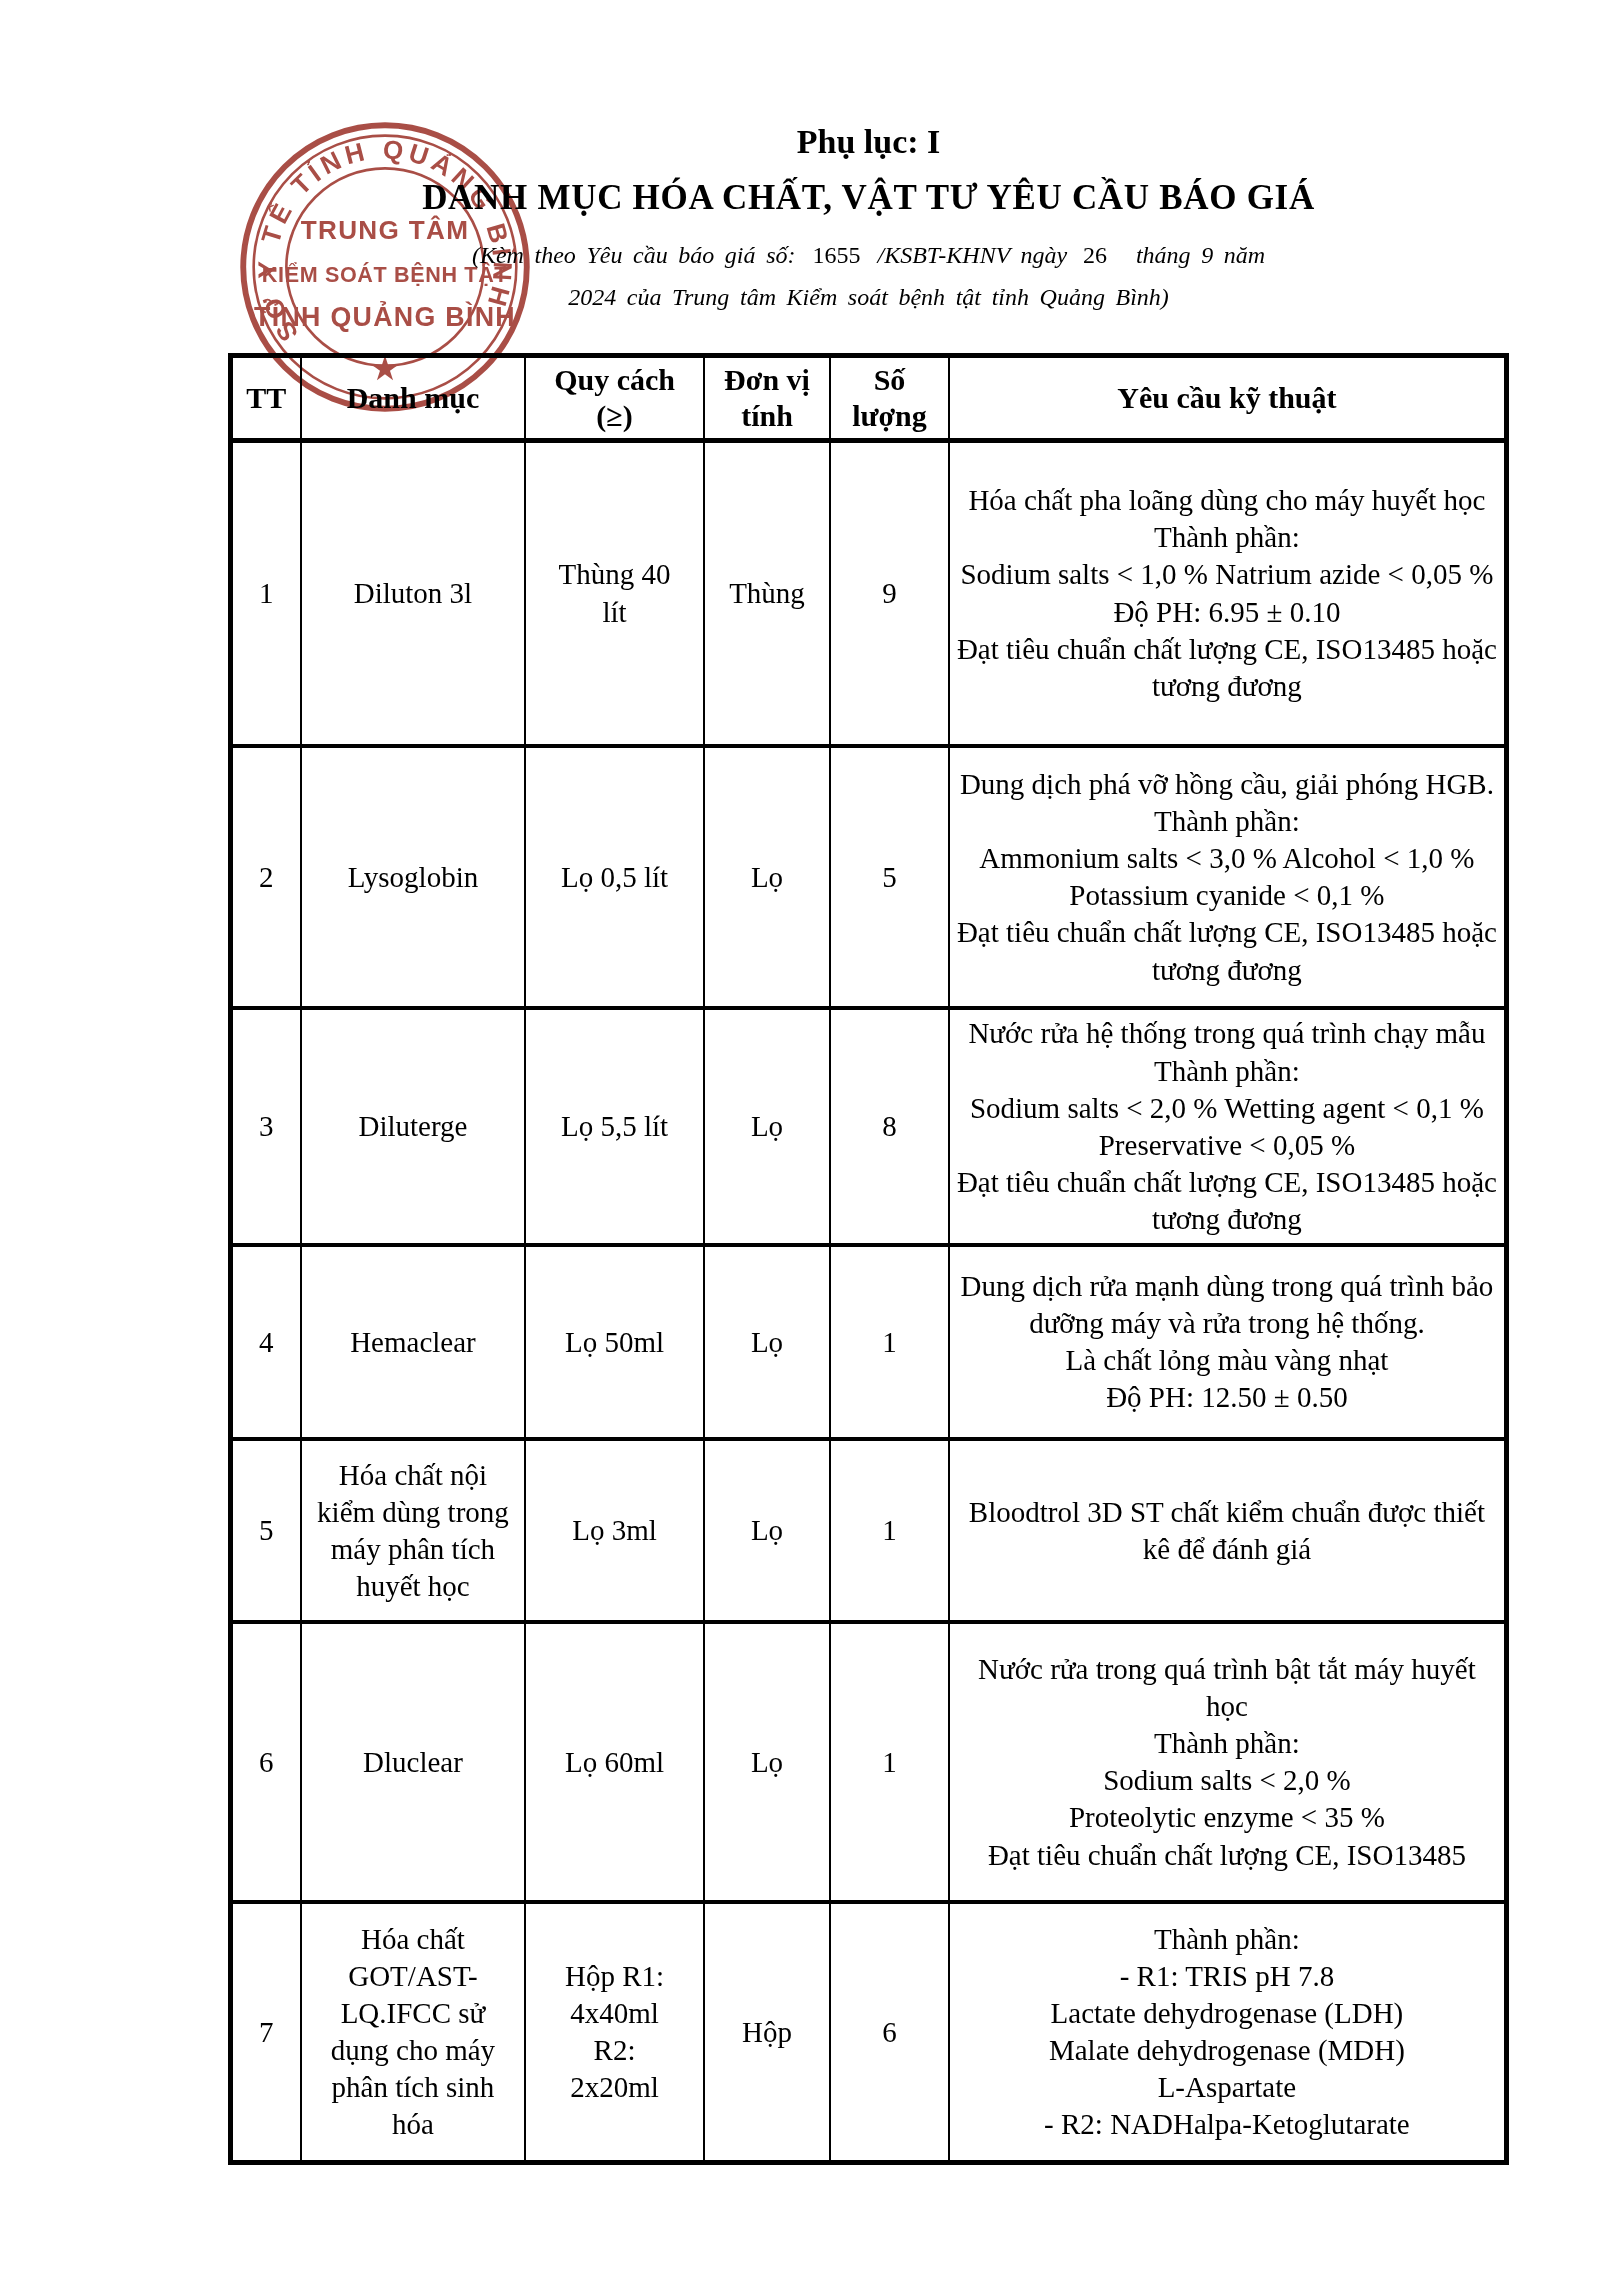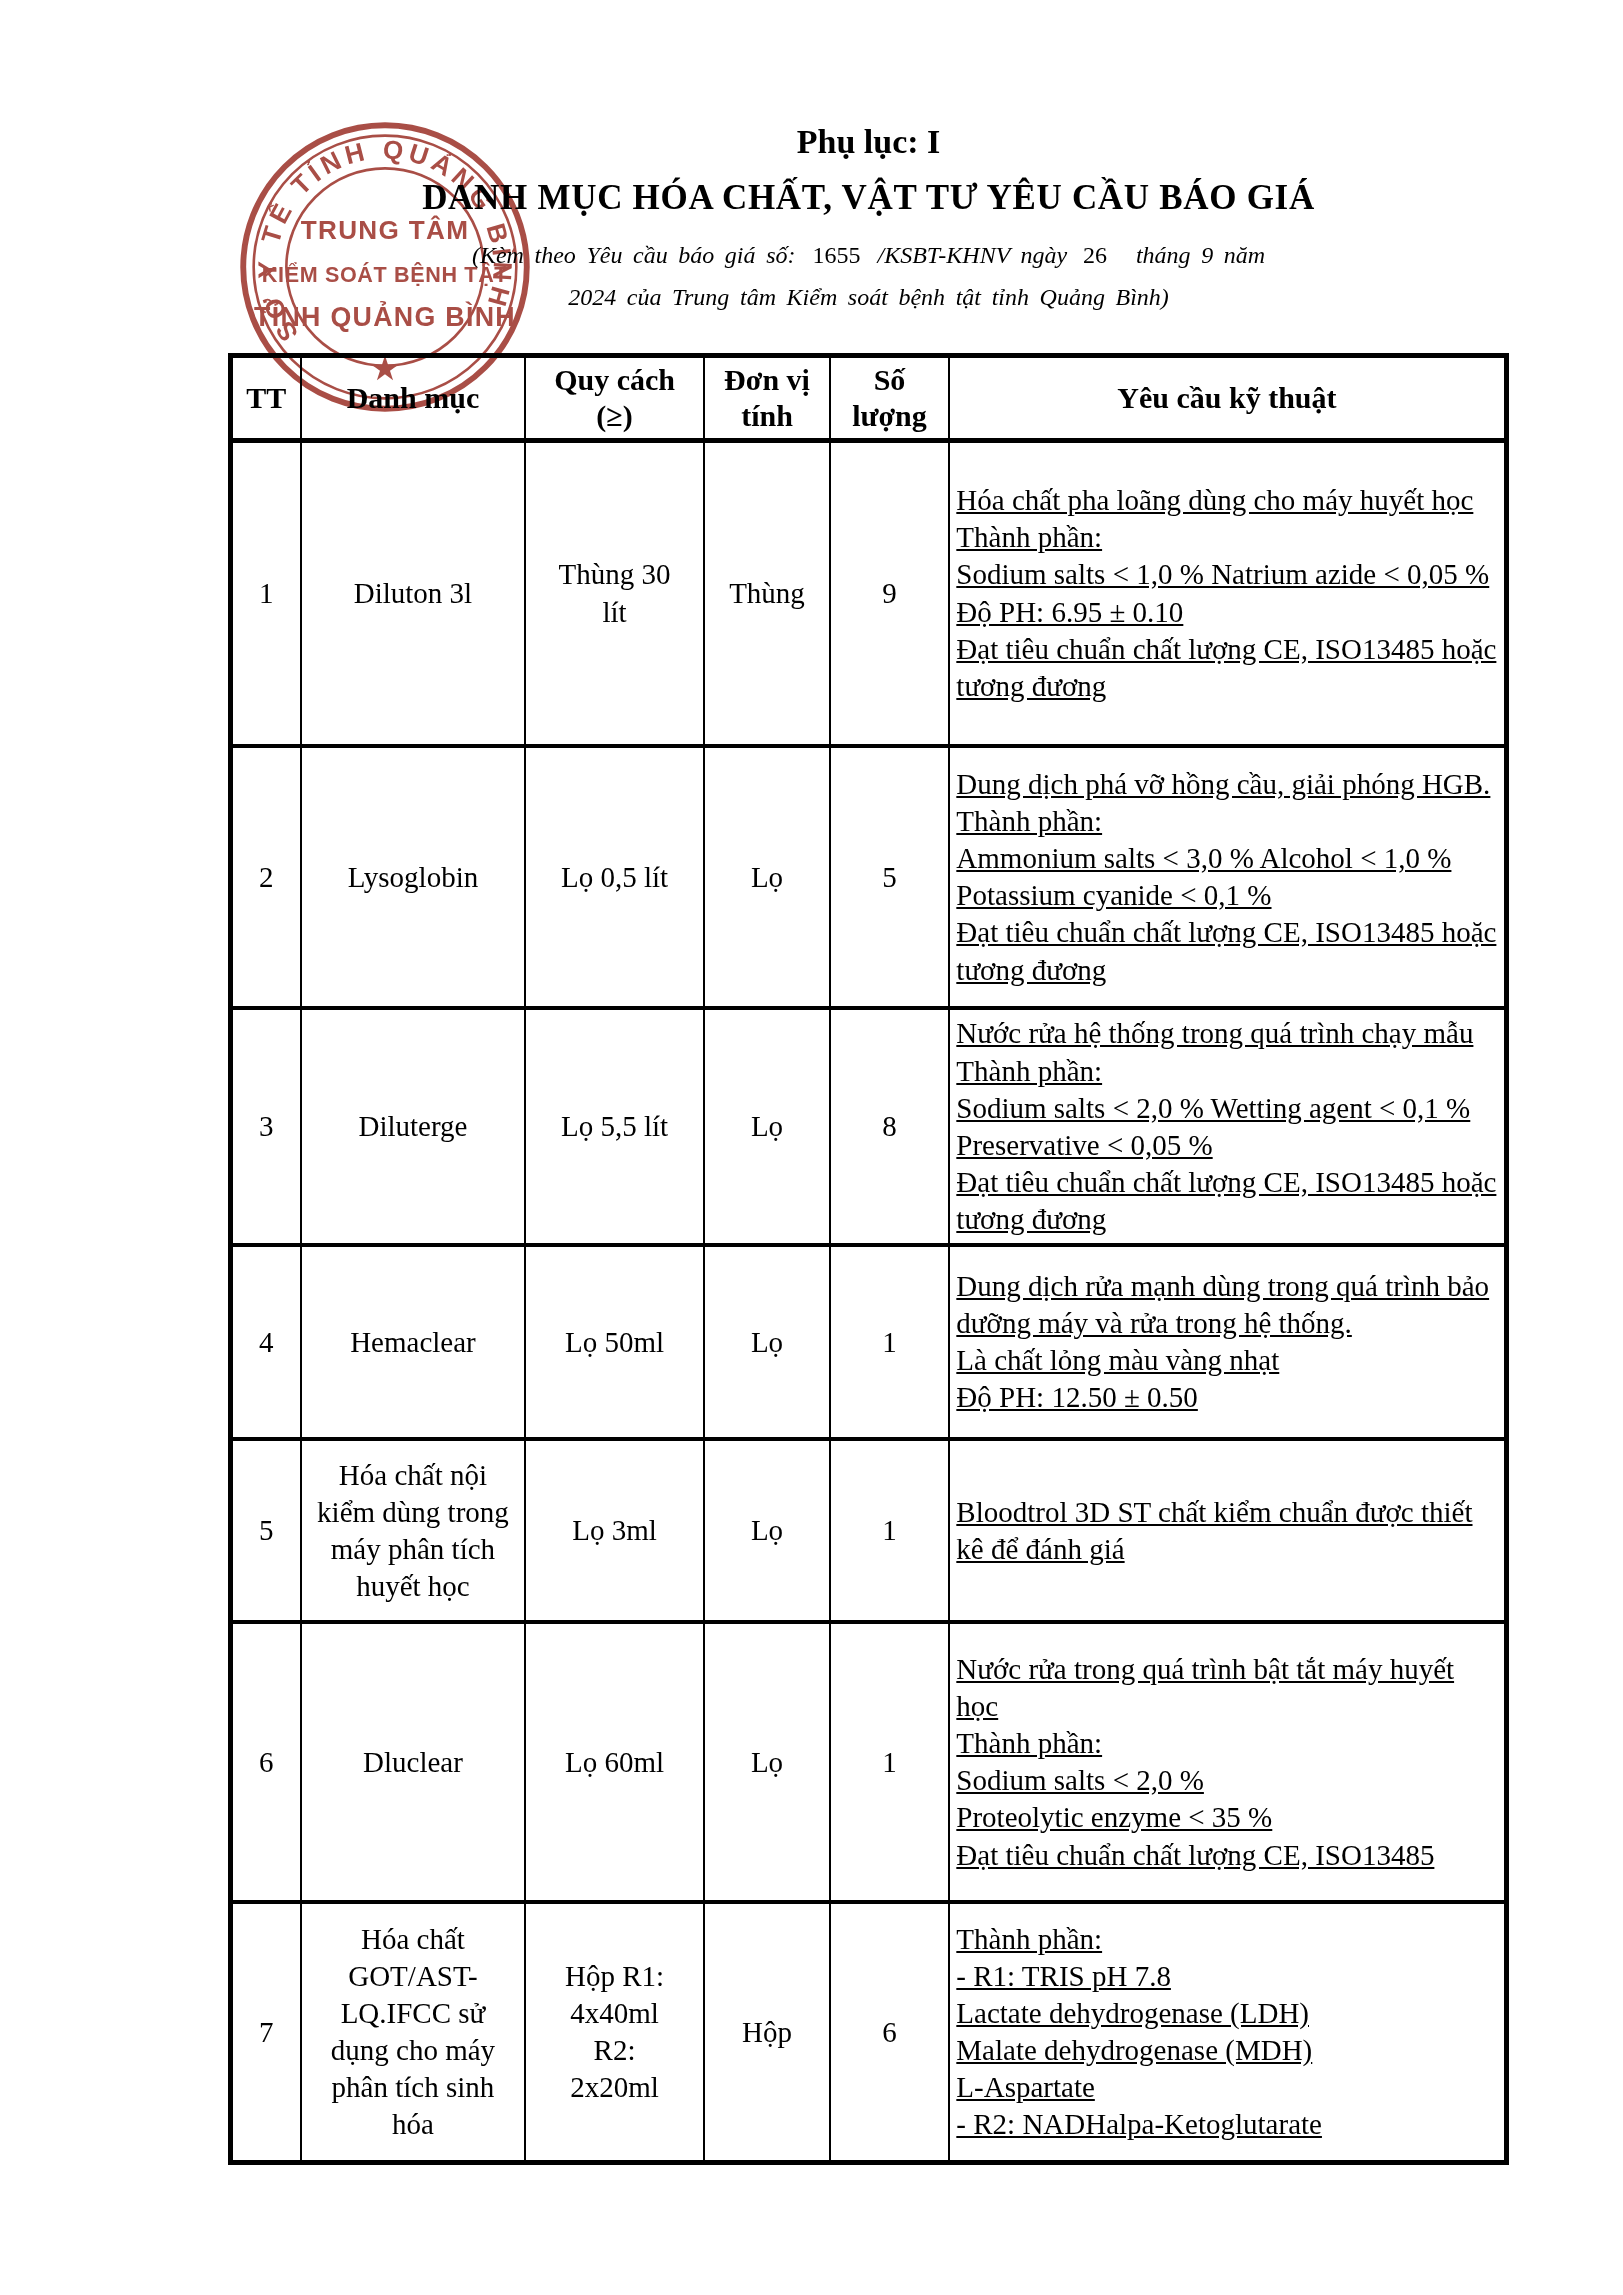--- a/index.html
+++ b/index.html
@@ -45,21 +45,21 @@
   table.doc th,table.doc td{
     border-top-width:4.6px;border-bottom-width:4.6px;
     vertical-align:middle;padding:5.2px 6.5px;
   }
   table.doc thead th{
     font-weight:bold;text-align:center;font-size:30px;line-height:1.2;
     white-space:pre-line;border-bottom-width:5.9px;padding:3.9px 2.6px;
   }
   td.c-center{text-align:center;white-space:pre-line;line-height:1.28;padding:3.9px 3.9px;}
   td.c-name{text-align:center;padding:6.5px 5.2px 6.5px 13px;line-height:1.28;}
-  td.c-spec{text-align:left;padding:6.5px 9.2px 6.5px 13px;line-height:1.28;white-space:pre-line;text-decoration:underline;}
+  td.c-spec{text-align:center;padding:6.5px 9.2px 6.5px 13px;line-height:1.28;white-space:pre-line;}
   tr.hr{height:79px;}
   tr.r1{height:306px;}
   tr.r2{height:262px;}
   tr.r3{height:228px;}
   tr.r4{height:194px;}
   tr.r5{height:183px;}
   tr.r6{height:280px;}
   tr.r7{height:260px;}
 </style>
 </head>
@@ -112,21 +112,21 @@
 tính</th>
         <th>Số
 lượng</th>
         <th>Yêu cầu kỹ thuật</th>
       </tr>
     </thead>
     <tbody>
       <tr class="r1">
         <td class="c-center">1</td>
         <td class="c-name">Diluton 3l</td>
-        <td class="c-center">Thùng 30
+        <td class="c-center">Thùng 40
 lít</td>
         <td class="c-center">Thùng</td>
         <td class="c-center">9</td>
         <td class="c-spec">Hóa chất pha loãng dùng cho máy huyết học
 Thành phần:
 Sodium salts &lt; 1,0 % Natrium azide &lt; 0,05 %
 Độ PH: 6.95 ± 0.10
 Đạt tiêu chuẩn chất lượng CE, ISO13485 hoặc tương đương</td>
       </tr>
       <tr class="r2">

